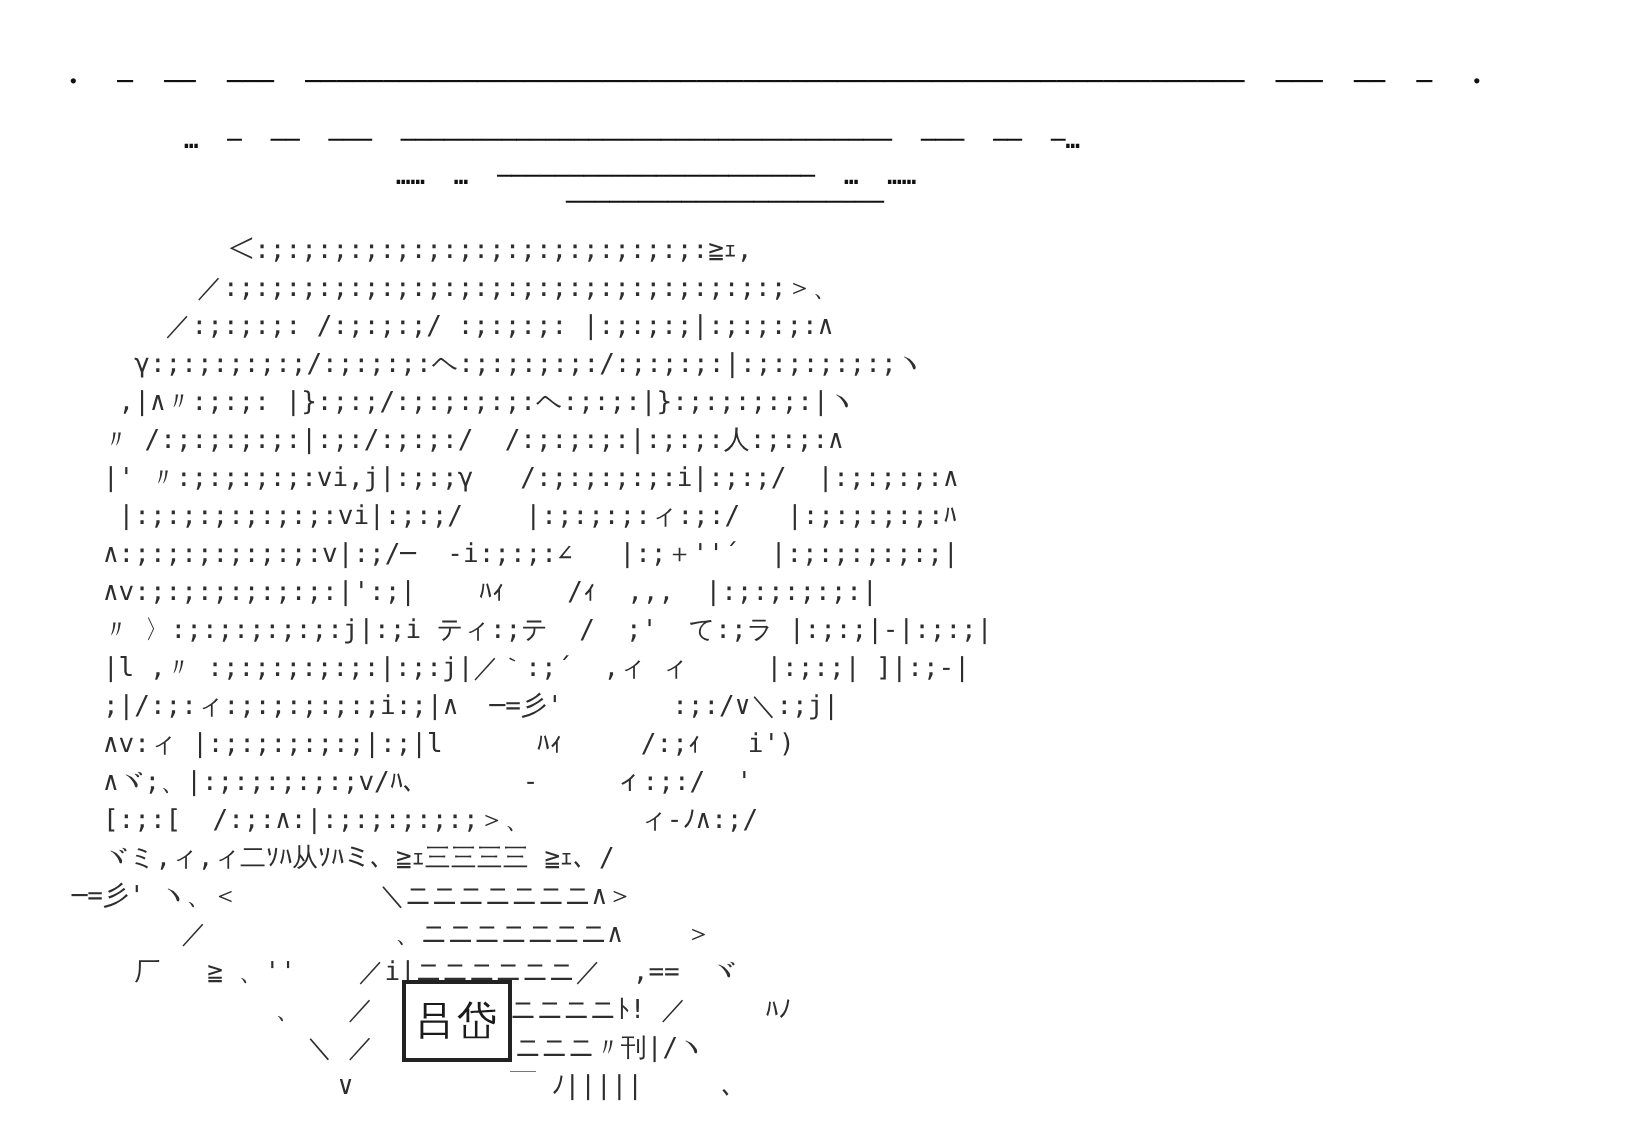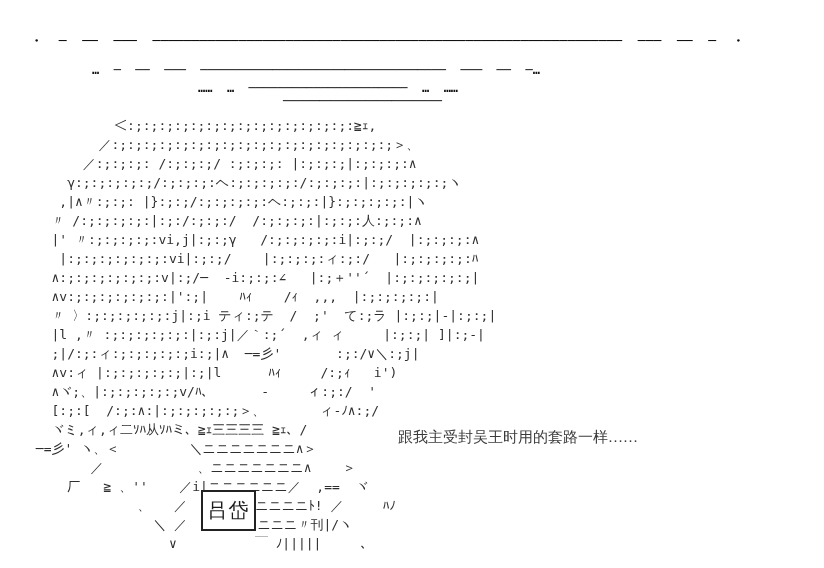--- a/index.html
+++ b/index.html
@@ -100,18 +100,17 @@
               、   ／      |ニニニニニﾄ! ／     ﾊﾉ
                 ＼ ／         ニニニ〃刊|/ヽ
                   ∨          ￣ ﾉ|||||     、</pre>
 
   <div class="nameplate">
     <span class="name">吕岱</span>
   </div>
 
   <div class="dialogue">
     <div class="para1">
-      <div>跟我主受封吴王时用的套路一样……</div>
     </div>
     
   </div>
 
 </div>
 
 </body></html>

